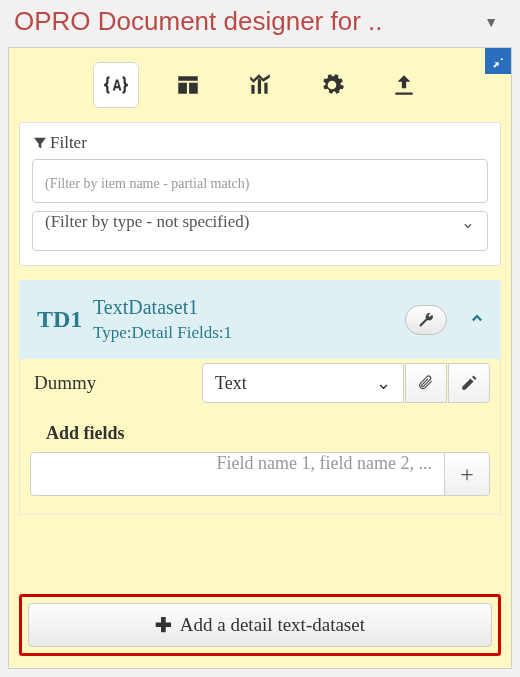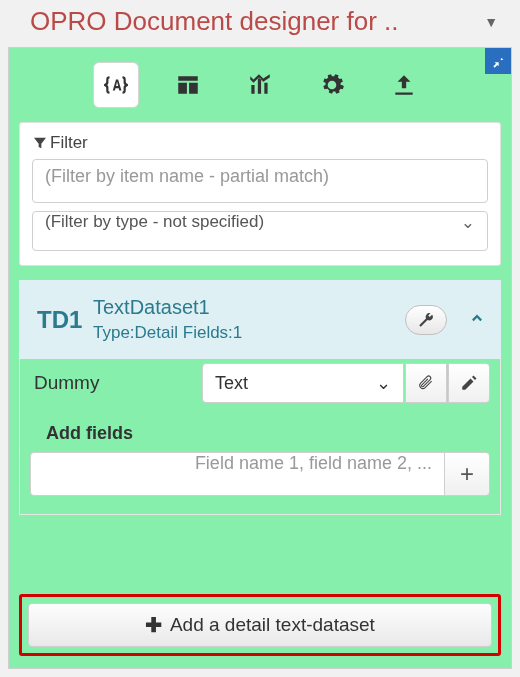--- a/index.html
+++ b/index.html
@@ -6,36 +6,36 @@
   html, body { margin:0; padding:0; }
   body {
     width:520px; height:677px;
     font-family: "Segoe UI", Arial, sans-serif;
     background:#f1f1f1;
     font-size:16px;
   }
   .title-bar {
     display:flex; align-items:center;
     padding:6px 14px 2px 14px;
-    margin-left:16px;
   }
   .title-text {
     color:#b94a48;
     font-size:26px;
     flex:1;
     white-space:nowrap;
     overflow:hidden;
   }
   .title-caret {
     color:#666; font-size:14px; padding:0 8px;
   }
   .panel {
-    margin:8px; background:#86efac; border:1px solid #cfcfcf;
+    margin:8px; background:#fef9c3; border:1px solid #cfcfcf;
     position:relative;
     height:622px;
+    font-family:Liberation Serif, serif;
   }
   .pin {
     position:absolute; top:0; right:0;
     width:26px; height:26px;
     background:#2a6fbf;
     display:flex; align-items:center; justify-content:center;
   }
   .pin svg { width:16px; height:16px; fill:#fff; }
   .toolbar {
     display:flex; gap:26px;
@@ -58,21 +58,21 @@
     background:#fff;
   }
   .filter-hdr {
     display:flex; align-items:center; gap:2px;
     color:#444; font-size:17px; margin-bottom:6px;
   }
   .filter-hdr svg { width:16px; height:16px; fill:#444; }
   .text-input {
     width:100%; height:44px;
     border:1px solid #cfcfcf; border-radius:4px;
-    padding:6px 12px; font-size:18px; color:#999;
+    padding:16px 12px; font-size:14px; color:#999;
     background:#fff;
   }
   .select {
     width:100%; height:40px; margin-top:8px;
     border:1px solid #cfcfcf; border-radius:4px;
     padding:0 12px; font-size:17px; color:#555;
     background:#fff;
     display:flex; align-items:flex-start; justify-content:space-between;
   }
   .select .chev { color:#666; }

